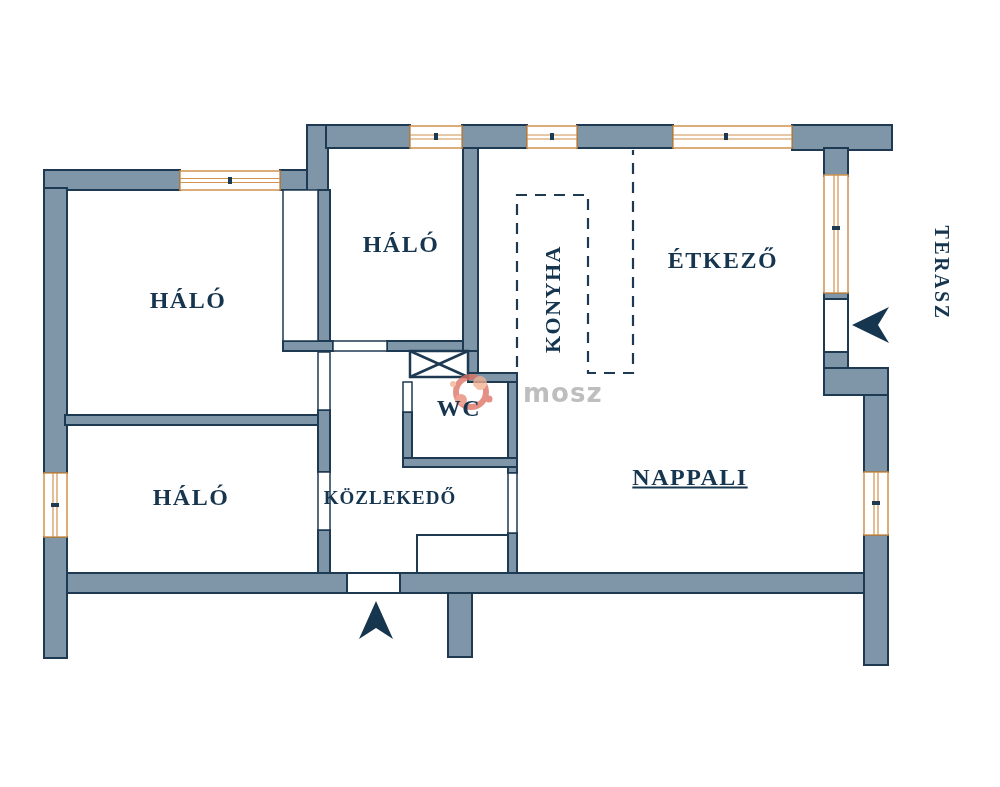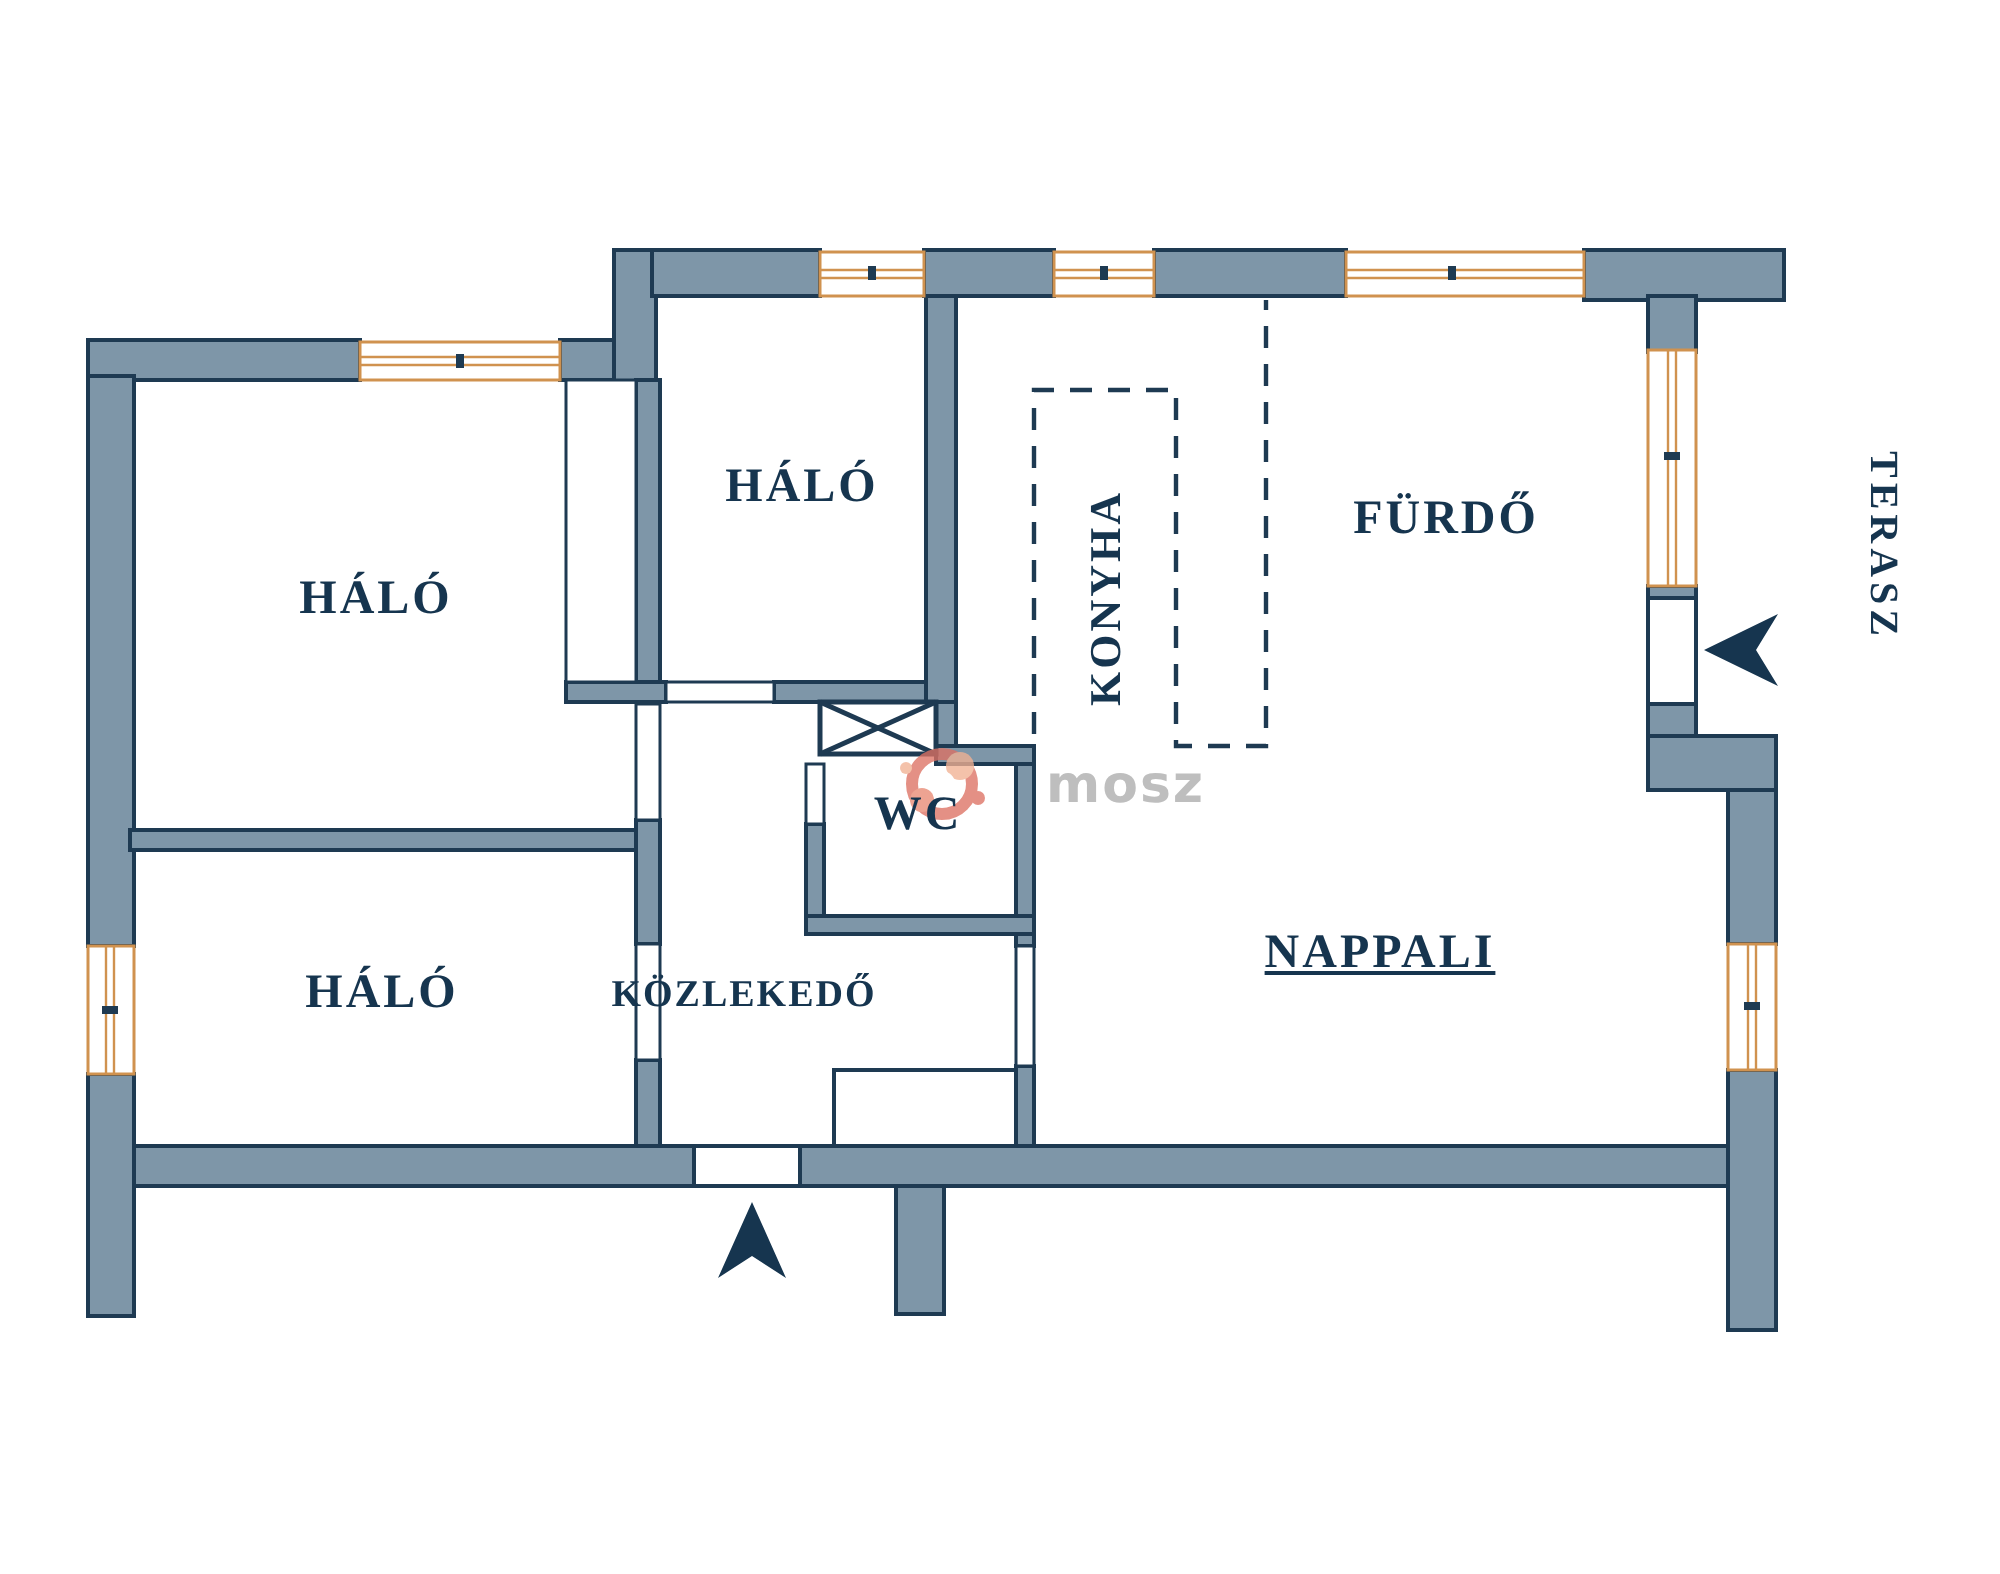--- a/index.html
+++ b/index.html
@@ -142,21 +142,21 @@
       <circle cx="461" cy="400" r="6" fill="#e88a74" stroke="none"></circle>
       <circle cx="471" cy="392" r="6.5" fill="#ffffff" stroke="none"></circle>
       <circle cx="489" cy="399" r="3.5" fill="#dd7263" stroke="none"></circle>
       <circle cx="453" cy="384" r="3" fill="#f2b193" stroke="none"></circle>
     </g>
   </svg>
 
   <span class="label" style="left:188px;top:300px;">HÁLÓ</span>
   <span class="label" style="left:401px;top:244px;">HÁLÓ</span>
   <span class="label vert-up" style="left:553px;top:299px;">KONYHA</span>
-  <span class="label" style="left:723px;top:260px;">FÜRDŐ</span>
+  <span class="label" style="left:723px;top:260px;">ÉTKEZŐ</span>
   <span class="label vert-down" style="left:941px;top:273px;">TERASZ</span>
   <span class="label" style="left:191px;top:497px;">HÁLÓ</span>
-  <span class="label small" style="left:372px;top:498px;text-align:center;">KÖZLEKEDŐ</span>
+  <span class="label small" style="left:390px;top:498px;text-align:center;">KÖZLEKEDŐ</span>
   <span class="label" style="left:459px;top:408px;">WC</span>
   <span class="label" style="left:690px;top:477px;text-decoration:underline;">NAPPALI</span>
 
   <span class="wm-text" style="left:493px;top:393px;">mosz</span>
 </div>
 
 </body></html>

